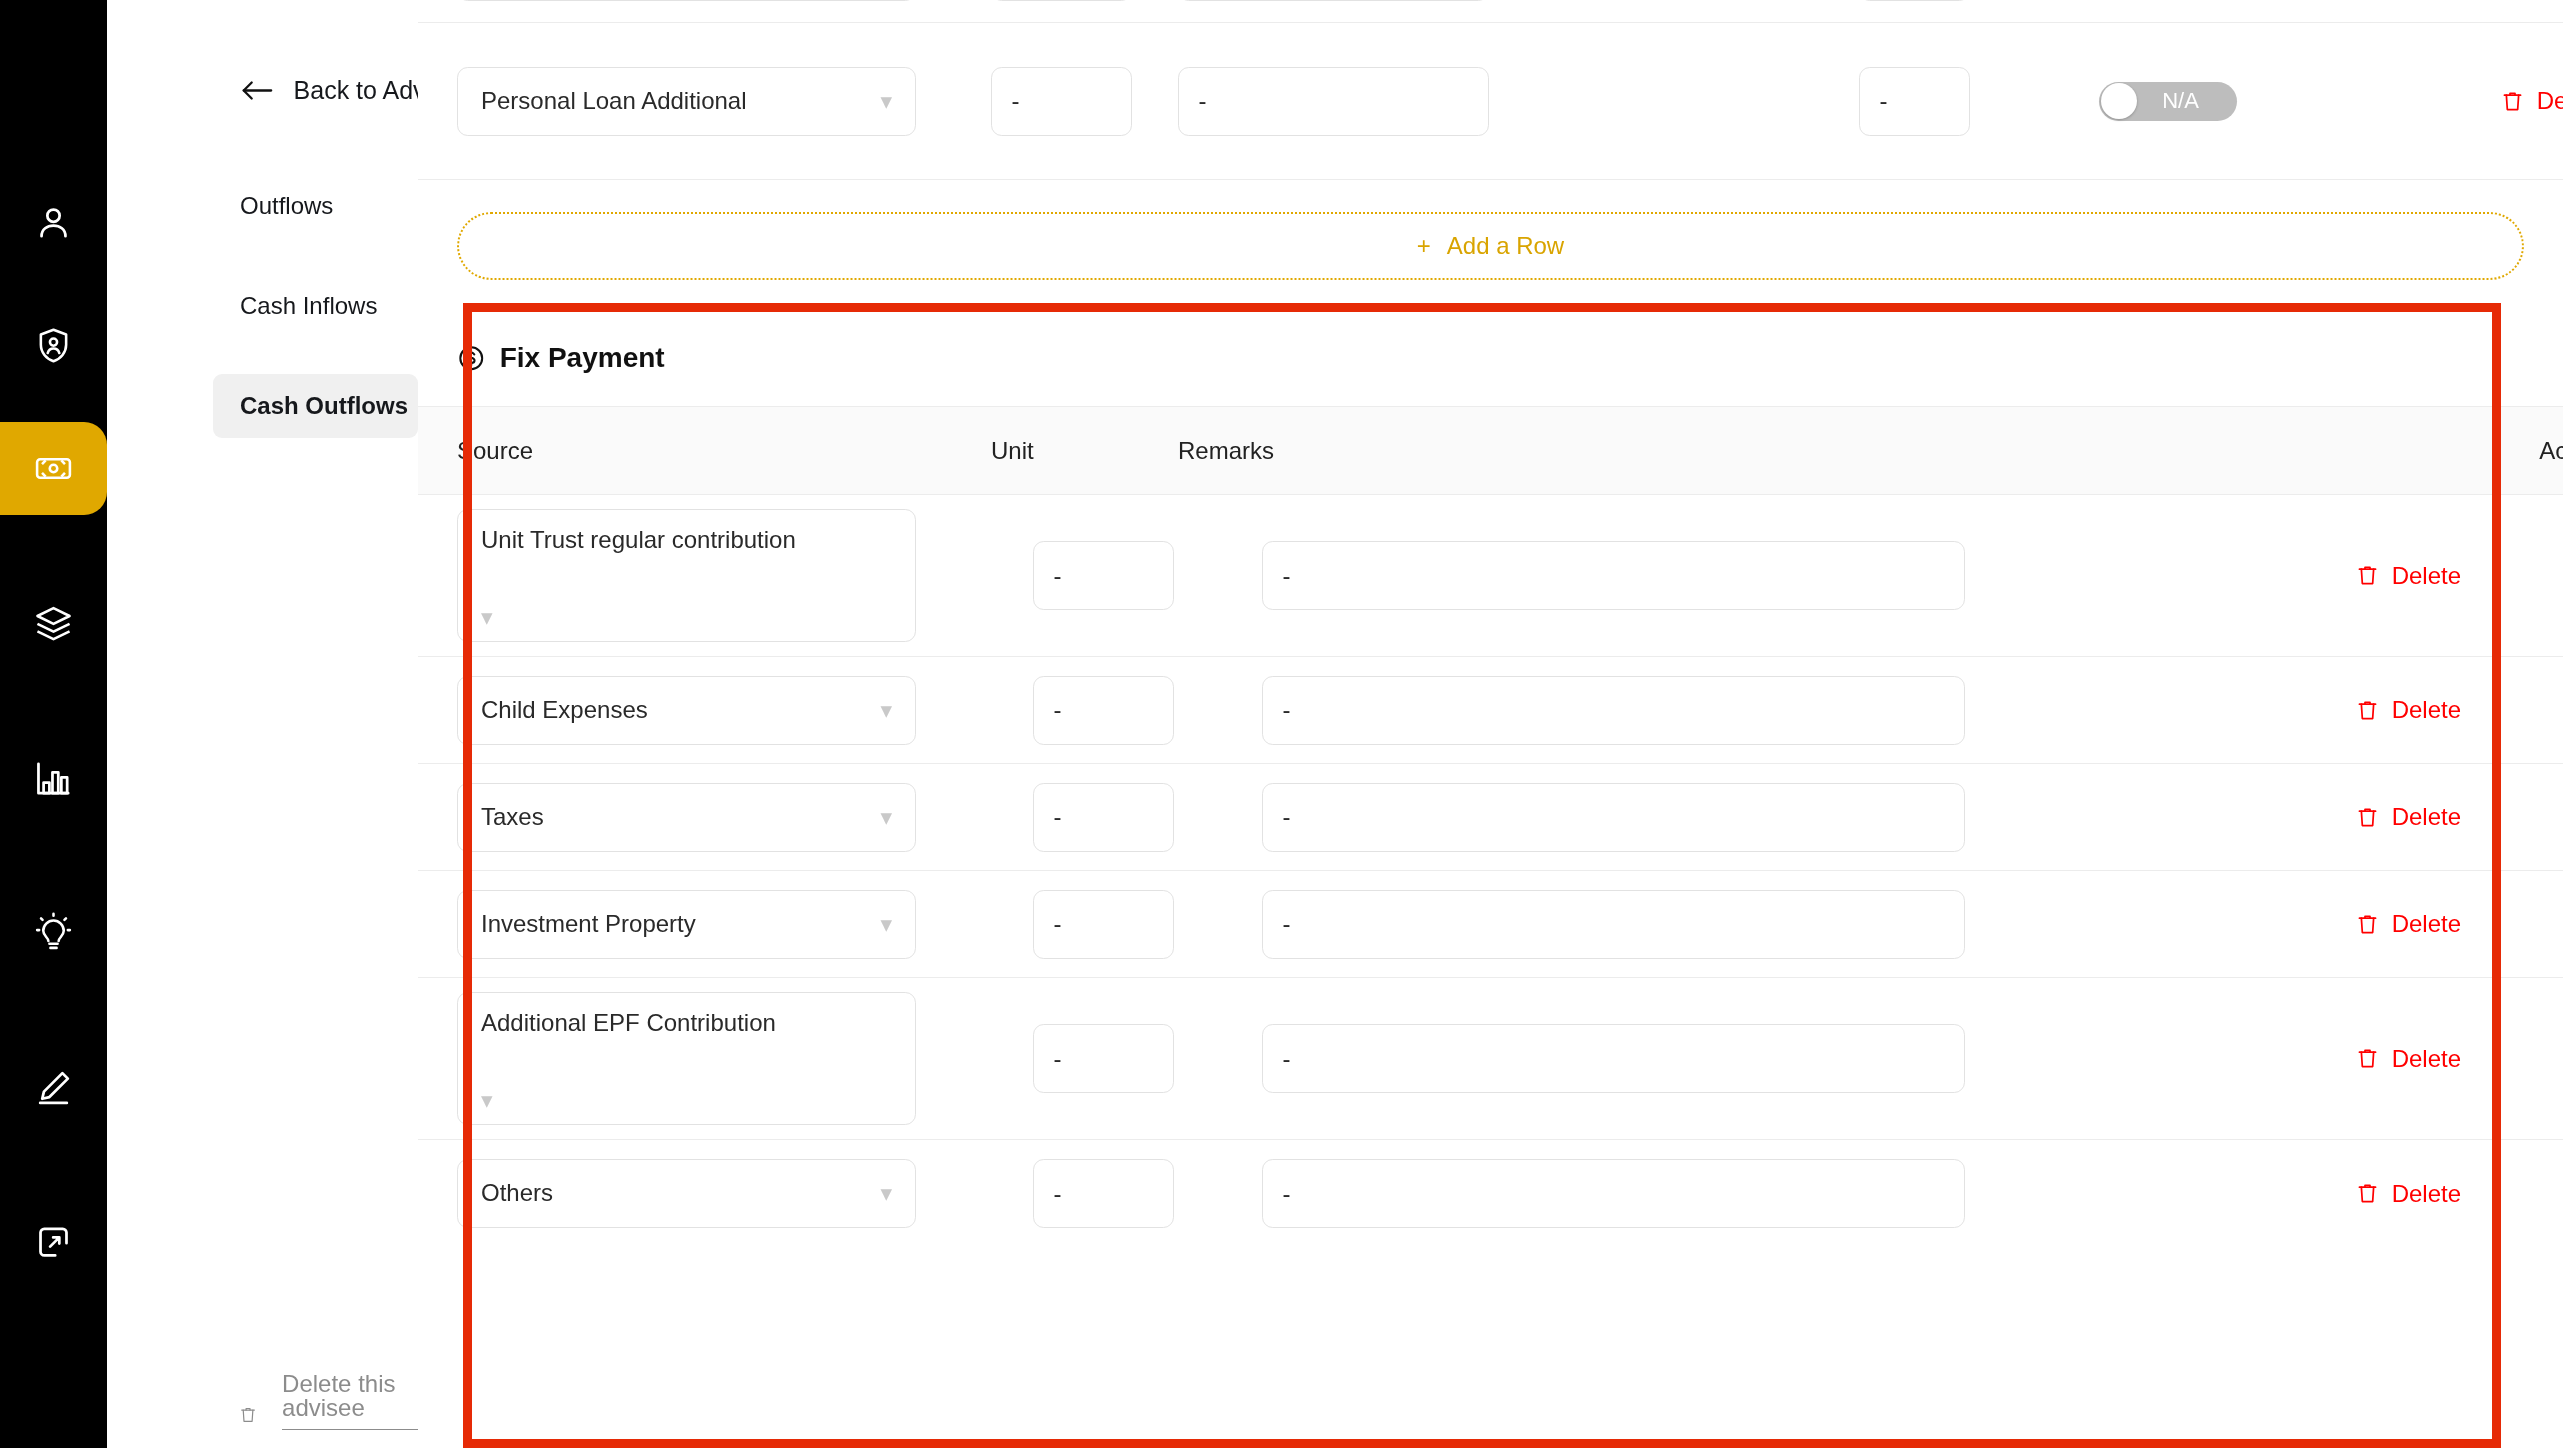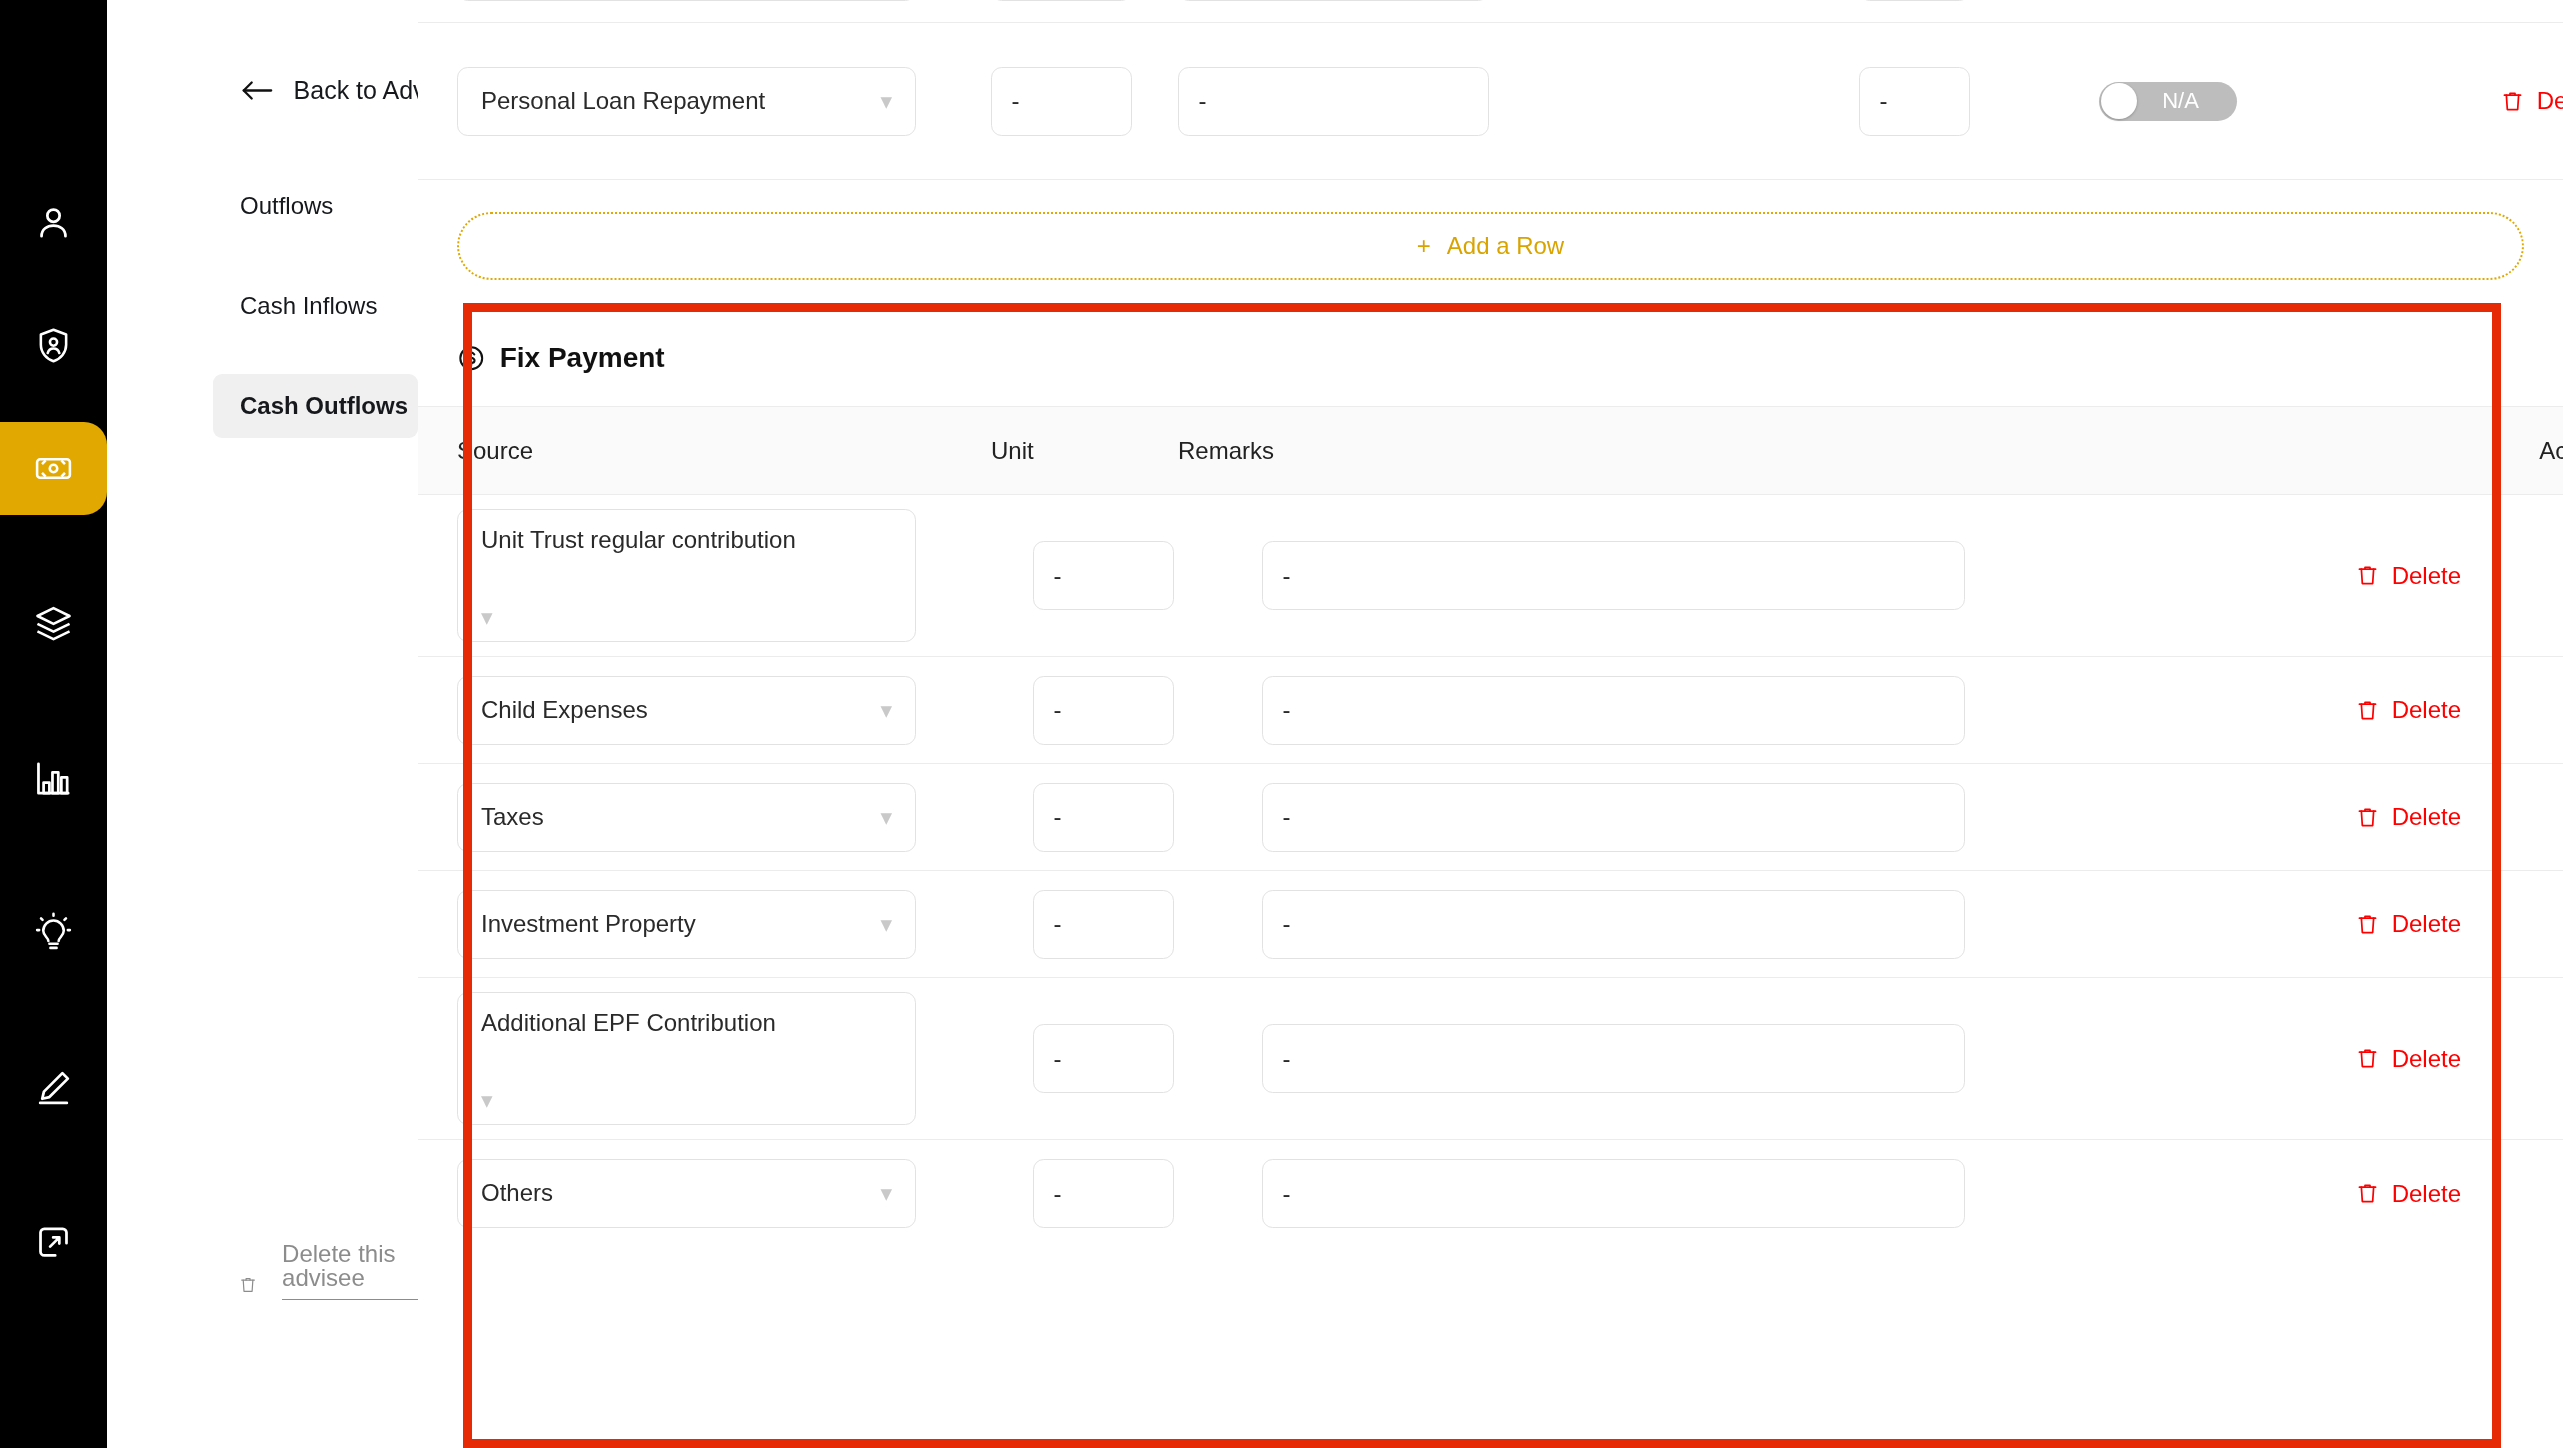--- a/index.html
+++ b/index.html
@@ -40,21 +40,21 @@
   }
   .subnav-list { position: absolute; left: 133px; top: 174px; width: 178px; }
   .subnav-item {
     height: 64px; display: flex; align-items: center;
     font-size: 24px; color: #16181c; cursor: pointer;
     padding-left: 27px; margin-left: -27px; width: 205px;
     border-radius: 9px; margin-bottom: 36px;
   }
   .subnav-item.selected { background: #f0f0f0; font-weight: bold; }
   .delete-advisee {
-    position: absolute; left: 132px; top: 1242px;
+    position: absolute; left: 132px; top: 1372px;
     display: flex; align-items: flex-end; gap: 25px; cursor: pointer;
   }
   .delete-advisee .da-label {
     font-size: 24px; color: #8c8c8c;
     border-bottom: 1.8px solid #8c8c8c; padding-bottom: 9px; line-height: 1;
   }
 
   
   .main { flex: 1 1 auto; position: relative; background: #ffffff; overflow: hidden; }
   .sheet { position: absolute; left: 0; top: -89px; width: 2145px; }
@@ -259,21 +259,21 @@
 
         </div>
         <div class="inp inp-self"></div>
         <div class="inp inp-mid" style="grid-column:3 / span 2"></div>
         <div class="inp inp-mid2" style="grid-column:5"></div>
 
       </div>
 
       <div class="data-row" style="min-height:157px">
         <div class="select-box">
-          <span class="sel-text">Personal Loan Repayment</span>
+          <span class="sel-text">Personal Loan Additional</span>
           <span class="chev">▾</span>
         </div>
         <div class="inp inp-self">-</div>
         <div class="inp inp-mid" style="grid-column:3 / span 2">-</div>
         <div class="inp inp-mid2" style="grid-column:5">-</div>
         <div class="toggle" style="grid-column:6">
           <span class="knob"></span>
           <span class="tg-label">N/A</span>
         </div>
         <div class="del-btn" style="grid-column:7">

